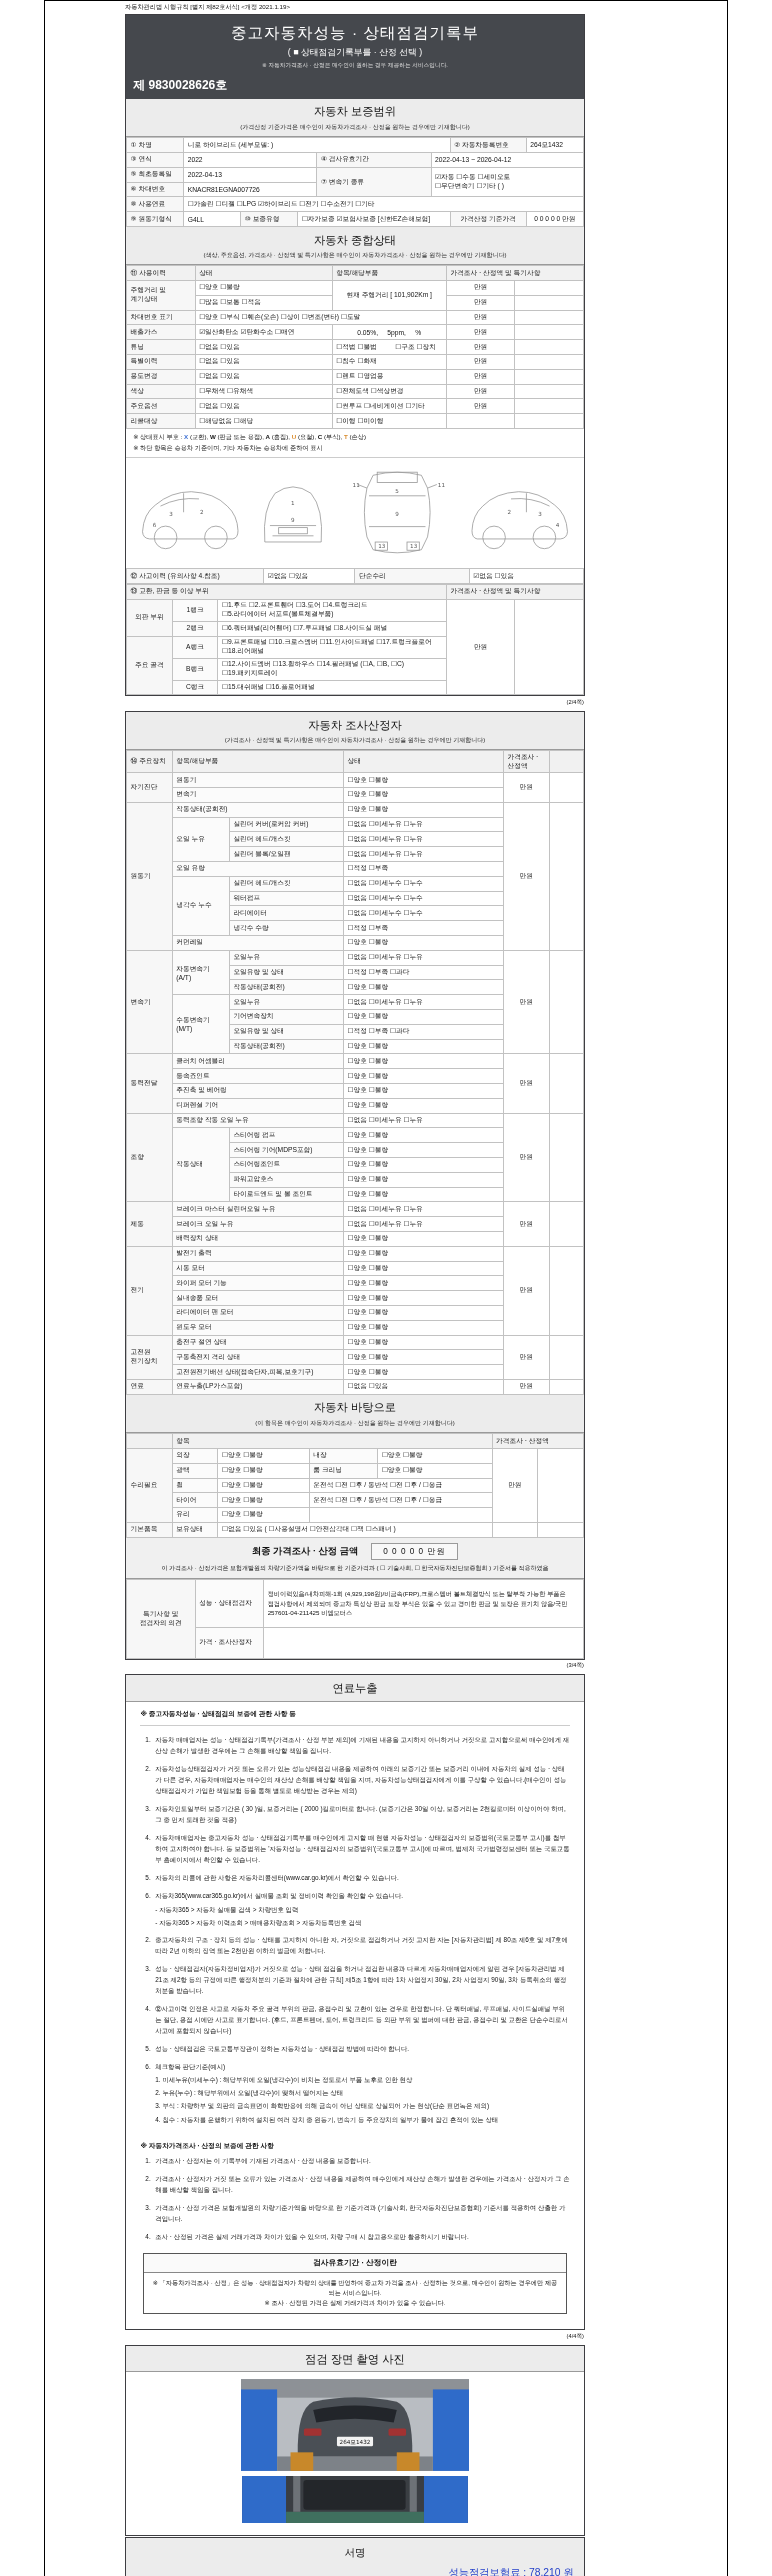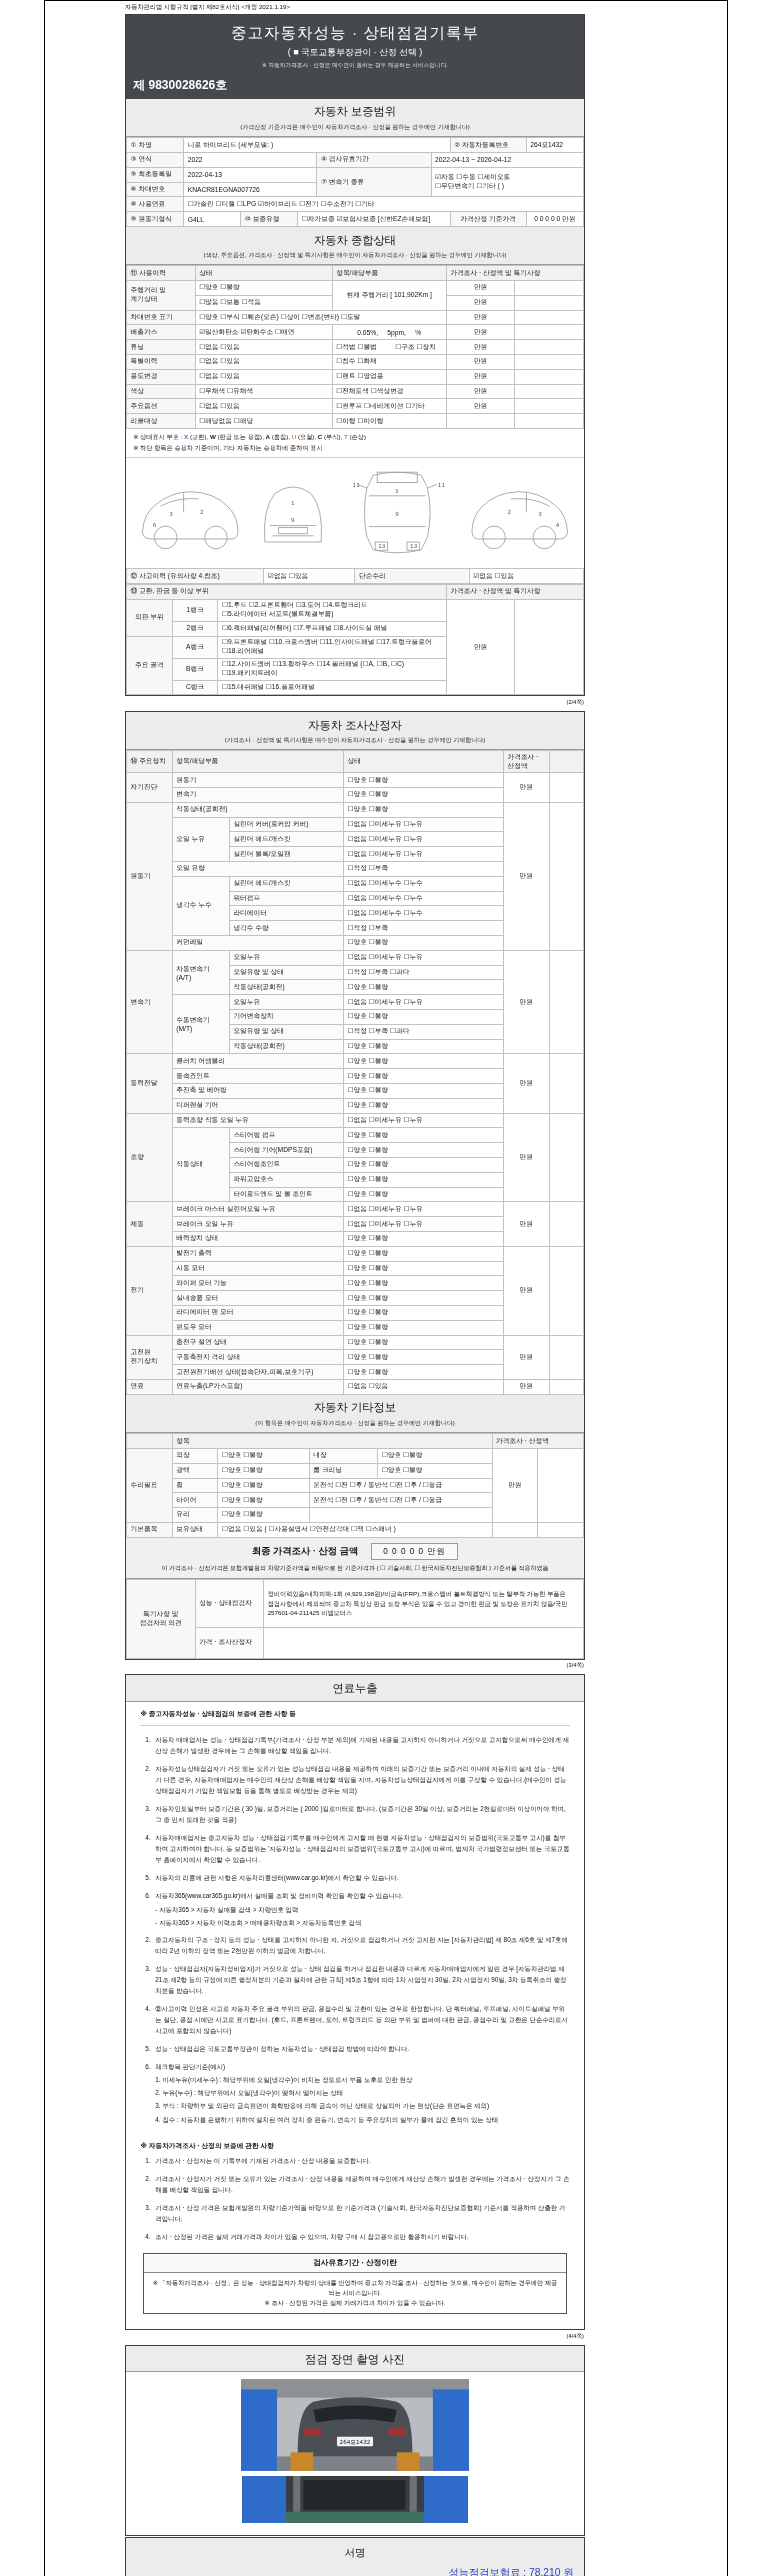--- a/index.html
+++ b/index.html
@@ -65,21 +65,21 @@
 <body>
 
 <div class="page">
   <div class="form">
 
     <div class="topnote">자동차관리법 시행규칙 [별지 제82호서식] &lt;개정 2021.1.19&gt;</div>
 
     <div class="sec">
       <div class="hdr">
         <div class="hdr-title">중고자동차성능 · 상태점검기록부</div>
-        <div class="hdr-sub">( ■ 국토교통부장관이 · 산정 선택 )</div>
+        <div class="hdr-sub">( ■ 상태점검기록부를 · 산정 선택 )</div>
         <div class="hdr-note">※ 자동차가격조사 · 산정은 매수인이 원하는 경우 제공하는 서비스입니다.</div>
         <div class="docno">제 9830028626호</div>
       </div>
 
       <div class="band">
         <div class="band-title">자동차 보증범위</div>
         <div class="band-sub">(가격산정 기준가격은 매수인이 자동차가격조사 · 산정을 원하는 경우에만 기재합니다)</div>
       </div>
       <table id="t-basic">
           <colgroup>
@@ -662,21 +662,21 @@
               <td colspan="4" class="lbl">연료</td>
               <td colspan="15" class="lbl2">연료누출(LP가스포함)</td>
               <td colspan="14" class="chk">☐없음  ☐있음</td>
               <td colspan="4" class="prc">만원</td>
               <td colspan="3"></td>
             </tr>
           </tbody>
         </table>
 
       <div class="band">
-        <div class="band-title">자동차 기타정보</div>
+        <div class="band-title">자동차 바탕으로</div>
         <div class="band-sub">(이 항목은 매수인이 자동차가격조사 · 산정을 원하는 경우에만 기재합니다)</div>
       </div>
       <table id="t-other">
           <colgroup>
             <col style="width: 5%;">
             <col style="width: 5%;">
             <col style="width: 5%;">
             <col style="width: 5%;">
             <col style="width: 5%;">
             <col style="width: 5%;">

